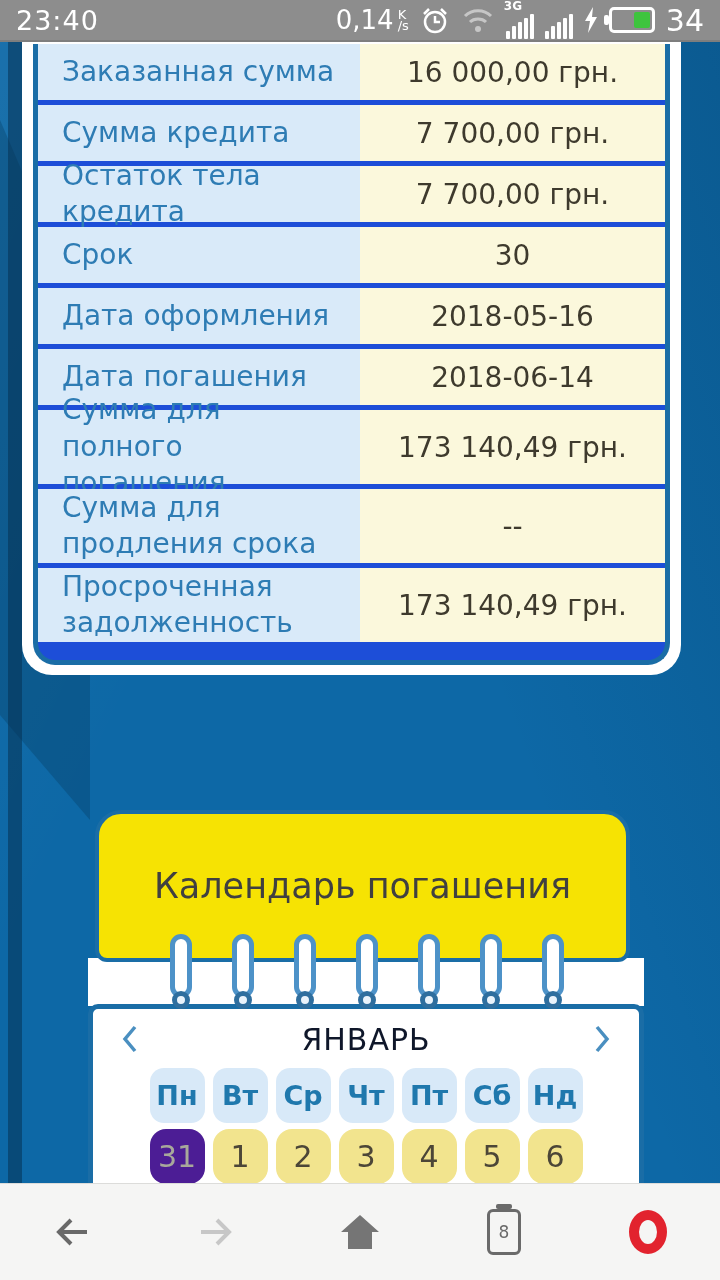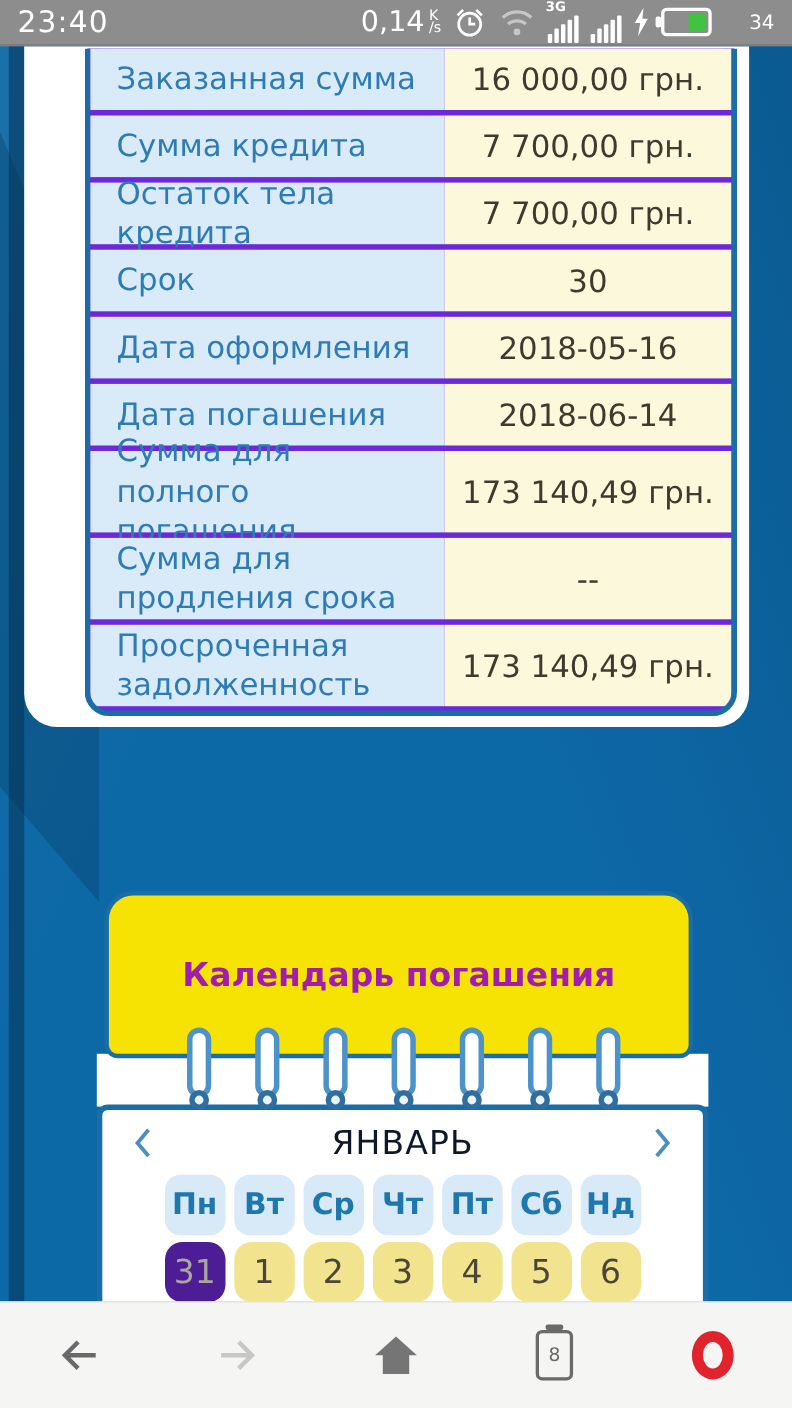--- a/index.html
+++ b/index.html
@@ -24,42 +24,42 @@
   .spd-unit{display:inline-flex;flex-direction:column;margin-left:4px;font-size:13px;
     line-height:11px;align-items:flex-start;}
   .spd-unit span:last-child{align-self:flex-end;}
   .sig{position:relative;display:flex;align-items:flex-end;gap:2px;padding-top:12px;}
   .sig i{display:block;width:4px;background:#fff;border-radius:1px;}
   .sig .b1{height:8px}.sig .b2{height:13px}.sig .b3{height:17px}.sig .b4{height:21px}.sig .b5{height:25px}
   .sig .netlabel{position:absolute;top:-2px;left:-2px;font-size:12px;font-weight:bold;line-height:12px;}
   .bat{position:relative;width:46px;height:26px;border:3px solid #fff;border-radius:5px;box-sizing:border-box;}
   .bat::before{content:"";position:absolute;left:-8px;top:5px;width:5px;height:10px;background:#fff;border-radius:2px;}
   .bat-fill{position:absolute;right:2px;top:2px;bottom:2px;width:16px;background:#3ec43e;border-radius:2px;}
-  .sb-pct{font-size:18px;margin-left:23px;}
+  .sb-pct{font-size:30px;}
   
   .table-card{position:absolute;left:22px;top:42px;width:659px;z-index:2;background:#fff;
     padding:2px 11px 10px;box-sizing:border-box;border-radius:0 0 30px 30px;}
   .loan-table{border:5px solid #1a6da6;border-top:none;border-radius:0 0 22px 22px;
-    background:#6d28d9;display:flex;flex-direction:column;gap:5px;padding-bottom:4px;overflow:hidden;margin-left:44px;}
+    background:#1d4ed8;display:flex;flex-direction:column;gap:5px;padding-bottom:18px;overflow:hidden;}
   .l-row{display:flex;}
   .l-row.h1{height:56px;}
   .l-row.h2{height:74px;}
   .l-row.hlast{height:62px;}
   .c-label{width:322px;box-sizing:border-box;background:#d9eaf9;color:#2e7cb4;
     display:flex;align-items:center;padding:0 16px 0 24px;font-size:28px;line-height:1.3;}
   .c-value{flex:1;background:#fbf8dc;color:#3e3a2d;display:flex;align-items:center;
     justify-content:center;font-size:28px;text-align:center;}
   .l-row.hlast .c-label{border-bottom-left-radius:16px;}
   .l-row.hlast .c-value{border-bottom-right-radius:16px;}
   .dl-link{display:inline-flex;align-items:center;gap:18px;color:#3e3a2d;text-decoration:none;}
   
   .board{position:absolute;left:95px;top:810px;width:535px;height:152px;z-index:2;
     background:#f6e303;border:4px solid #1a6da6;border-radius:26px 26px 12px 12px;
     box-sizing:border-box;display:flex;align-items:center;justify-content:center;}
-  .board-title{font-size:30px;font-weight:bold;color:#a21caf;}
+  .board-title{font-size:35px;font-weight:normal;color:#404040;}
   .rings-band{position:absolute;left:88px;top:958px;width:556px;height:48px;background:#fff;z-index:1;}
   .ring{position:absolute;top:934px;width:22px;height:64px;border:5px solid #4d92c8;
     border-radius:12px;background:#fff;box-sizing:border-box;z-index:3;}
   .ring::after{content:"";position:absolute;left:50%;transform:translateX(-50%);bottom:-16px;
     width:8px;height:8px;border:5px solid #2f6e9e;border-radius:50%;background:#eaf3fb;}
   
   .calendar{position:absolute;left:88px;top:1004px;width:556px;height:300px;z-index:2;
     background:#fff;border:5px solid #1a6da6;border-radius:10px;box-sizing:border-box;padding-top:10px;}
   .cal-nav{display:flex;align-items:center;height:40px;padding:0 26px;}
   .cal-month{flex:1;text-align:center;font-size:30px;color:#0f172a;letter-spacing:1px;}

